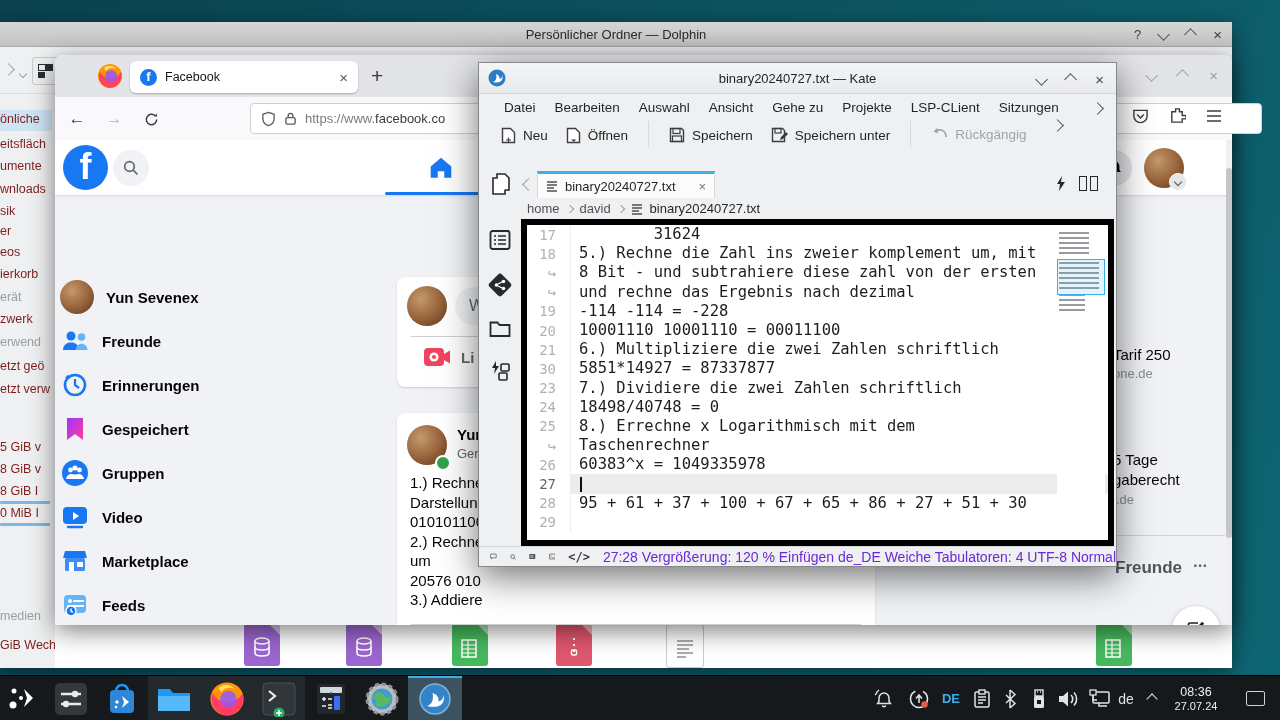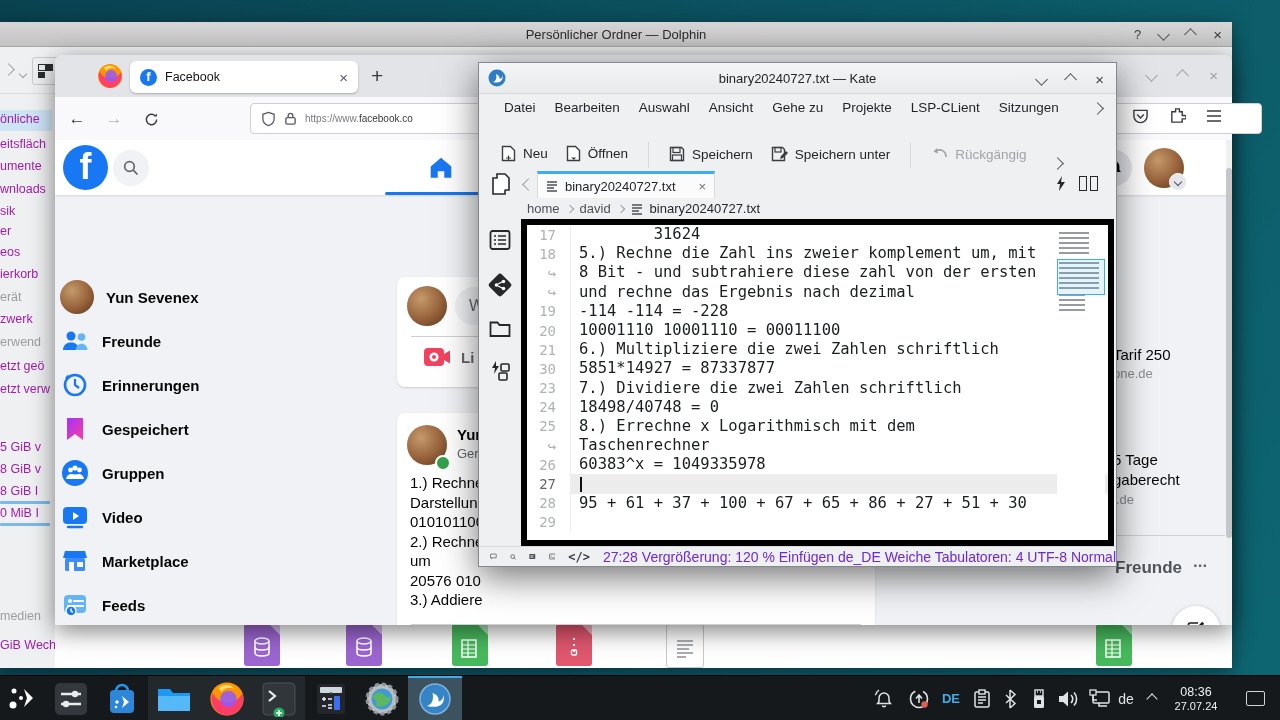--- a/index.html
+++ b/index.html
@@ -12,41 +12,41 @@
   .chev{display:inline-block;width:8px;height:8px;border-left:1.6px solid #4d5157;border-bottom:1.6px solid #4d5157}
   .chev.down{transform:rotate(-45deg)} .chev.up{transform:rotate(135deg)}
   .chev.left{transform:rotate(45deg)} .chev.right{transform:rotate(-135deg)}
   .chev.grey{border-color:#9a9ea3}
   
   #dolphin{left:0;top:22px;width:1232px;height:646px;background:#eff0f1;box-shadow:0 4px 18px rgba(0,0,0,.45)}
   #dolphin .titlebar{position:absolute;left:0;top:0;width:100%;height:24px;
     background:linear-gradient(#d6d6d6,#c3c3c3);border-bottom:1px solid #a8a8a8;
     display:flex;align-items:center;justify-content:center;font-size:13px;color:#2b2b2b}
   .dolph-btns{position:absolute;right:10px;top:4px;display:flex;gap:18px;align-items:center;color:#3c3c3c;font-size:13px}
-  #dolphin .sidebar-label{position:absolute;left:0;font-size:12.5px;color:#a21caf;white-space:nowrap}
+  #dolphin .sidebar-label{position:absolute;left:0;font-size:12.5px;color:#7f1d1d;white-space:nowrap}
   #dolphin .muted{color:#9a9ea1}
   .meterbar{position:absolute;left:0;height:3px;background:#7db8e8;border-radius:1px}
   .fileicon{position:absolute;width:36px;height:42px;border-radius:3px}
   .fileicon .fold{position:absolute;right:0;top:0;width:11px;height:11px;background:rgba(255,255,255,.55);clip-path:polygon(0 0,100% 100%,100% 0)}
   .fi-purple{background:#9b66cf}.fi-green{background:#47b95d}.fi-red{background:#e0576e}
   .fi-text{background:#fff;border:1px solid #c9c9c9}
   .fi-glyph{position:absolute;left:7px;top:12px;width:22px;height:24px}
   
   #firefox{left:55px;top:55px;width:1177px;height:570px;border-radius:8px 8px 0 0;
     background:#f0f2f5;box-shadow:0 6px 24px rgba(0,0,0,.5)}
   #ff-tabbar{position:absolute;left:0;top:0;width:100%;height:42px;background:#e3e4e8;border-radius:8px 8px 0 0}
   #ff-tab{position:absolute;left:75px;top:6px;width:228px;height:32px;background:#fff;border-radius:6px;
     box-shadow:0 1px 2px rgba(0,0,0,.25);display:flex;align-items:center;padding:0 10px;box-sizing:border-box;gap:8px}
   #ff-tab .tlabel{flex:1;font-size:12.5px;color:#15141a}
   #ff-navbar{position:absolute;left:0;top:42px;width:100%;height:43px;background:#f9f9fb;border-bottom:1px solid #d4d4d8}
   .navbtn{position:absolute;top:8px;width:28px;height:28px;display:flex;align-items:center;justify-content:center;
     font-size:17px;color:#3b3b42;border-radius:4px}
   #ff-urlbar{position:absolute;left:195px;top:6px;width:1012px;height:31px;background:#fff;border:1px solid #cfcfd4;
     border-radius:4px;display:flex;align-items:center;gap:8px;padding:0 10px;box-sizing:border-box}
-  #ff-urlbar .url{font-size:10px;color:#7a7a82}
+  #ff-urlbar .url{font-size:13px;color:#7a7a82}
   #ff-urlbar .url b{color:#3a3a40;font-weight:normal}
   .ff-right-icons{position:absolute;right:10px;top:10px;display:flex;gap:20px;align-items:center}
   .winbtns-ff{position:absolute;right:14px;top:12px;display:flex;gap:22px;align-items:center}
   
   #fb{position:absolute;left:0;top:85px;width:100%;height:485px;background:#f0f2f5;overflow:hidden}
   #fb-header{position:absolute;left:0;top:0;width:100%;height:55px;background:#fff;box-shadow:0 1px 2px rgba(0,0,0,.12)}
   .fb-logo{position:absolute;left:8px;top:5px;width:45px;height:45px;border-radius:50%;background:#1877f2;
     color:#fff;font-size:36px;font-weight:bold;text-align:center;line-height:44px}
   .fb-searchcircle{position:absolute;left:58px;top:10px;width:36px;height:36px;border-radius:50%;background:#f0f2f5;
     display:flex;align-items:center;justify-content:center}
@@ -71,21 +71,21 @@
   .rail-t2{font-size:13px;color:#8a8d91}
   
   #kate{left:478px;top:62px;width:639px;height:505px;background:#eff0f1;border:1px solid #84888c;box-sizing:border-box;
     box-shadow:0 10px 34px rgba(0,0,0,.55)}
   #kate-titlebar{position:absolute;left:0;top:0;width:100%;height:30px;background:linear-gradient(#f4f5f6,#e9eaeb);
     border-bottom:1px solid #d4d5d6;display:flex;align-items:center}
   #kate-title{flex:1;text-align:center;font-size:13px;color:#232629}
   .kate-winbtns{position:absolute;right:12px;top:8px;display:flex;gap:20px;align-items:center}
   #kate-menubar{position:absolute;left:0;top:30px;width:100%;height:28px;display:flex;align-items:center;gap:19px;
     padding-left:25px;box-sizing:border-box;font-size:13.5px;color:#1f2326}
-  #kate-toolbar{position:absolute;left:0;top:58px;width:100%;height:47px;display:flex;align-items:flex-end;gap:10px;
+  #kate-toolbar{position:absolute;left:0;top:58px;width:100%;height:47px;display:flex;align-items:flex-start;gap:10px;
     padding-left:18px;box-sizing:border-box}
   .tbtn{display:flex;align-items:center;gap:7px;font-size:13.5px;color:#232629;padding:6px 4px}
   .tbtn.disabled{color:#a0a4a8}
   .tsep{width:1px;height:26px;background:#d7d8d9;margin:0 6px}
   #kate-tabbar{position:absolute;left:0;top:105px;width:100%;height:30px;display:flex;align-items:flex-end}
   #kate-tab{position:relative;margin-left:58px;width:178px;height:27px;background:#fbfbfc;border:1px solid #d8d9da;border-bottom:none;
     border-top:3px solid #3daee9;display:flex;align-items:center;gap:7px;padding:0 8px;box-sizing:border-box;font-size:13px;color:#232629}
   #kate-breadcrumb{position:absolute;left:0;top:135px;width:100%;height:21px;display:flex;align-items:center;gap:7px;
     padding-left:48px;box-sizing:border-box;font-size:13px;color:#4d5156}
   #kate-main{position:absolute;left:0;top:156px;width:100%;height:327px}

